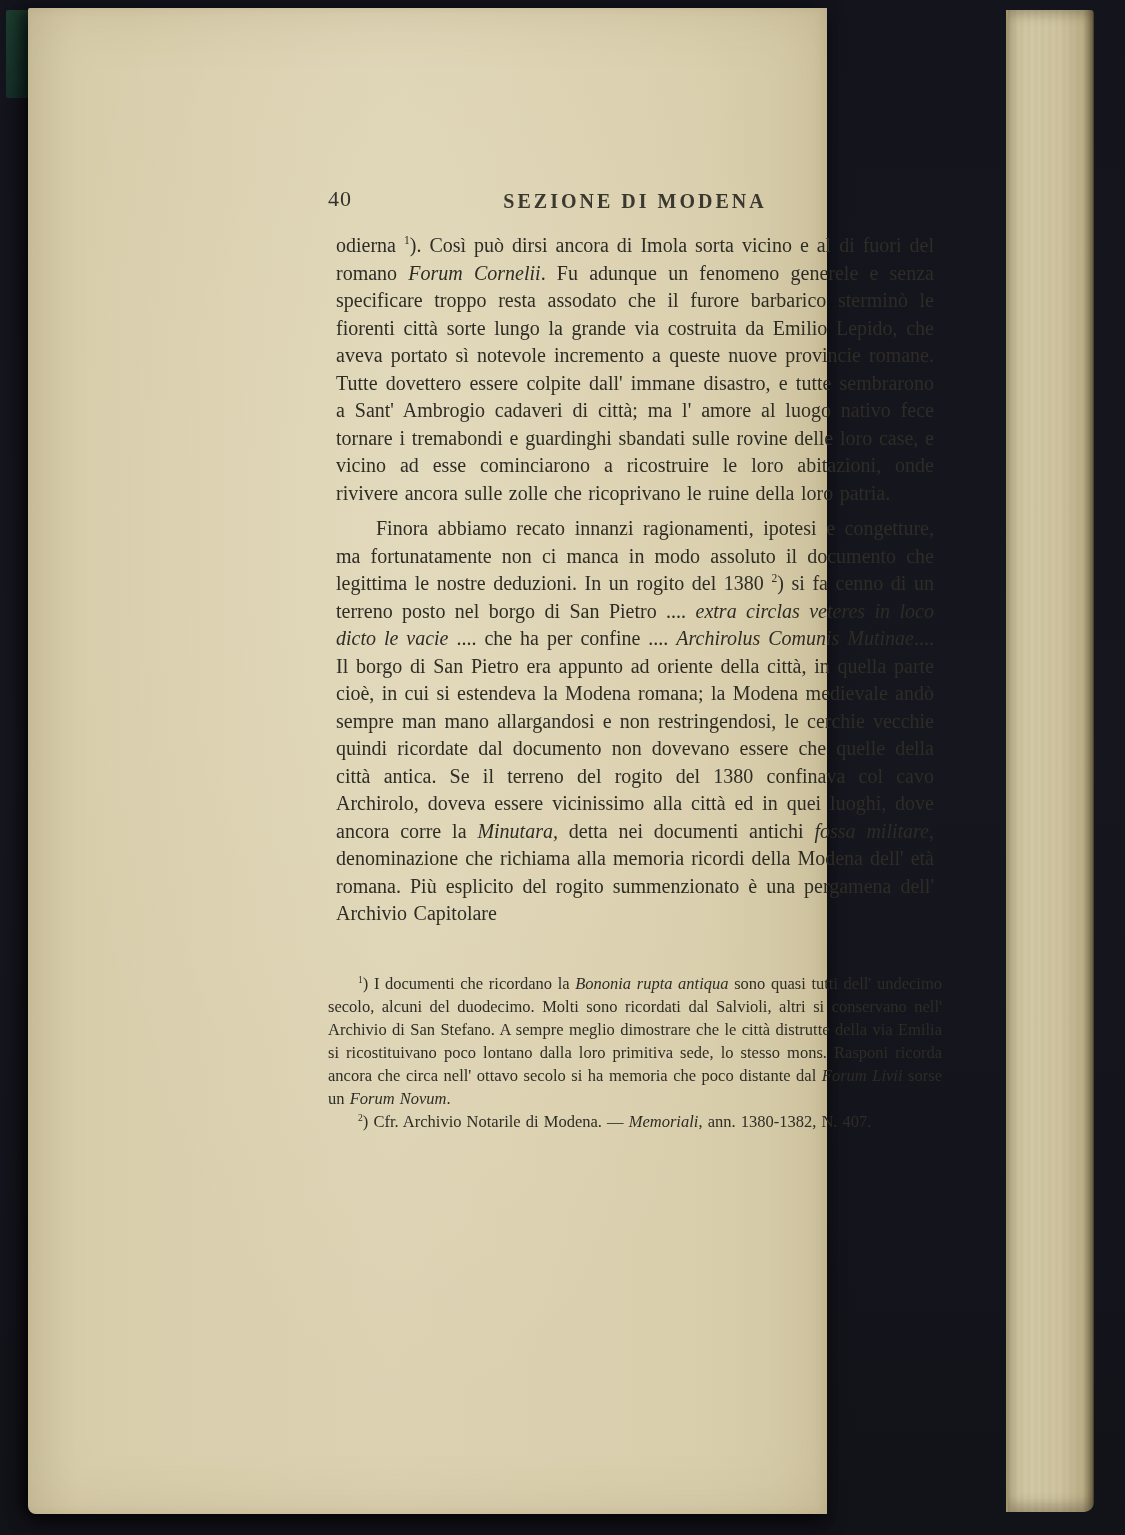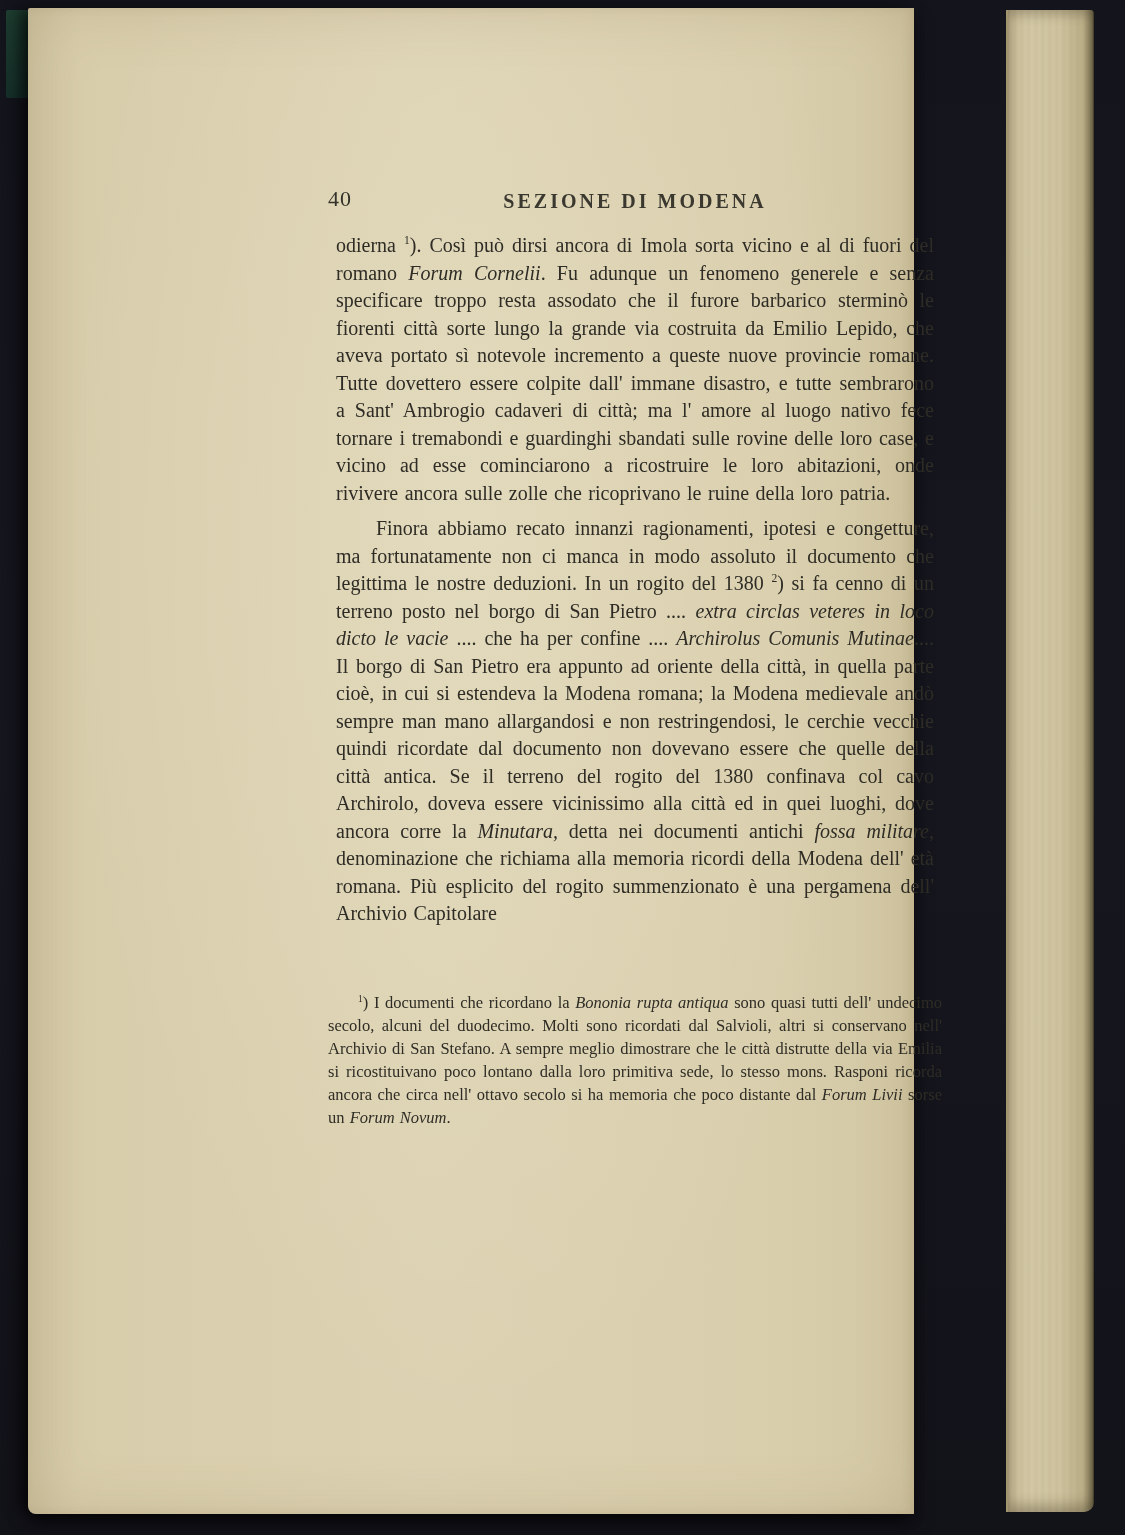--- a/index.html
+++ b/index.html
@@ -9,21 +9,21 @@
     background:linear-gradient(180deg,#14141d 0%,#16161f 50%,#121219 100%);
     overflow:hidden;
     font-family:"Liberation Serif","DejaVu Serif",serif;
   }
   .corner-accent{
     position:absolute;left:6px;top:10px;width:27px;height:88px;
     background:linear-gradient(180deg,#1e3d30,#16302a);
     border-radius:2px;
   }
   .page{
-    position:absolute;left:28px;top:8px;width:886px;height:1506px;
+    position:absolute;left:28px;top:8px;width:799px;height:1506px;
     background:
       radial-gradient(ellipse at 50% 35%, rgba(255,252,235,0.20), rgba(0,0,0,0) 65%),
       linear-gradient(90deg,#cfc4a1 0%,#d8cdab 6%,#dcd2b2 45%,#d9ceac 85%,#d2c7a3 100%);
     box-shadow:
       -8px 0 16px rgba(0,0,0,0.55),
       0 10px 18px rgba(0,0,0,0.5),
       inset 0 0 60px rgba(120,100,60,0.18),
       inset -4px 0 10px rgba(120,100,60,0.12);
     border-radius:2px 0 0 8px;
   }
@@ -55,21 +55,21 @@
   }
   .body-text p{
     margin:8px;
     font-size:20px;line-height:27.5px;
     text-align:justify;
     word-spacing:1.5px;
   }
   .body-text p.indent{text-indent:40px;}
   .it{font-style:italic;}
   sup{font-size:0.58em;vertical-align:super;line-height:0;}
-  .footnotes{margin-top:63px;}
+  .footnotes{margin-top:44px;}
   .footnotes p{
     margin:0;
     font-size:16.5px;line-height:23px;
     text-align:justify;
     word-spacing:1px;
   }
   .footnotes p.indent{text-indent:30px;}
 </style>
 </head>
 <body>
@@ -86,20 +86,21 @@
         <span class="running-title">SEZIONE DI MODENA</span>
       </div>
 
       <div class="body-text" id="body-text">
           <p><span>odierna </span><sup>1</sup><span>). Così può dirsi ancora di Imola sorta vicino e al di fuori del romano </span><span class="it">Forum Cornelii</span><span>. Fu adunque un fenomeno generele e senza specificare troppo resta assodato che il furore barbarico sterminò le fiorenti città sorte lungo la grande via costruita da Emilio Lepido, che aveva portato sì notevole incremento a queste nuove provincie romane. Tutte dovettero essere colpite dall' immane disastro, e tutte sembrarono a Sant' Ambrogio cadaveri di città; ma l' amore al luogo nativo fece tornare i tremabondi e guardinghi sbandati sulle rovine delle loro case, e vicino ad esse cominciarono a ricostruire le loro abitazioni, onde rivivere ancora sulle zolle che ricoprivano le ruine della loro patria.</span></p>
           <p class="indent"><span>Finora abbiamo recato innanzi ragionamenti, ipotesi e congetture, ma fortunatamente non ci manca in modo assoluto il documento che legittima le nostre deduzioni. In un rogito del 1380 </span><sup>2</sup><span>) si fa cenno di un terreno posto nel borgo di San Pietro .... </span><span class="it">extra circlas veteres in loco dicto le vacie</span><span> .... che ha per confine .... </span><span class="it">Archirolus Comunis Mutinae</span><span>.... Il borgo di San Pietro era appunto ad oriente della città, in quella parte cioè, in cui si estendeva la Modena romana; la Modena medievale andò sempre man mano allargandosi e non restringendosi, le cerchie vecchie quindi ricordate dal documento non dovevano essere che quelle della città antica. Se il terreno del rogito del 1380 confinava col cavo Archirolo, doveva essere vicinissimo alla città ed in quei luoghi, dove ancora corre la </span><span class="it">Minutara,</span><span> detta nei documenti antichi </span><span class="it">fossa militare</span><span>, denominazione che richiama alla memoria ricordi della Modena dell' età romana. Più esplicito del rogito summenzionato è una pergamena dell' Archivio Capitolare</span></p>
         </div>
 
       <div class="footnotes" id="footnotes">
           <p class="indent"><sup>1</sup><span>) I documenti che ricordano la </span><span class="it">Bononia rupta antiqua</span><span> sono quasi tutti dell' undecimo secolo, alcuni del duodecimo. Molti sono ricordati dal Salvioli, altri si conservano nell' Archivio di San Stefano. A sempre meglio dimostrare che le città distrutte della via Emilia si ricostituivano poco lontano dalla loro primitiva sede, lo stesso mons. Rasponi ricorda ancora che circa nell' ottavo secolo si ha memoria che poco distante dal </span><span class="it">Forum Livii</span><span> sorse un </span><span class="it">Forum Novum</span><span>.</span></p>
+          <p class="indent"><sup>2</sup><span>) Cfr. Archivio Notarile di Modena. — </span><span class="it">Memoriali</span><span>, ann. 1380-1382, N. 407.</span></p>
         </div>
 
     </div>
   </div>
 
   <div class="page-edge"></div>
 
 </div>
 
 </body></html>

